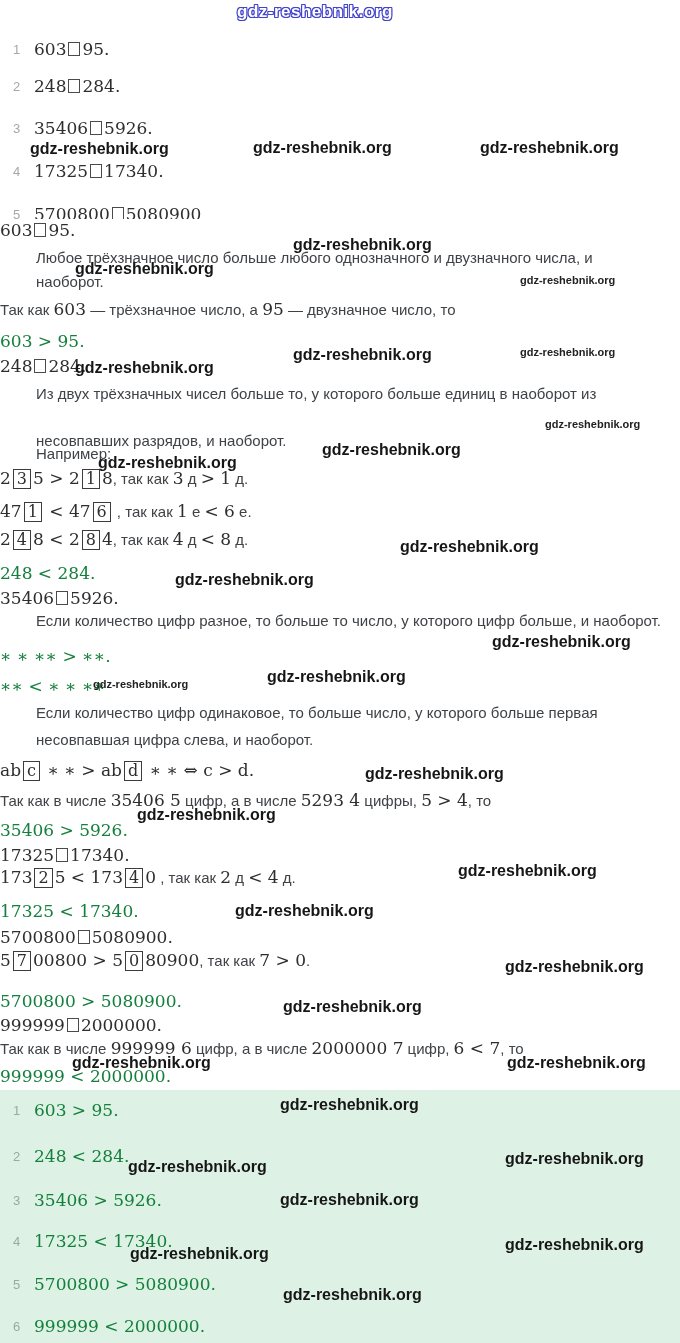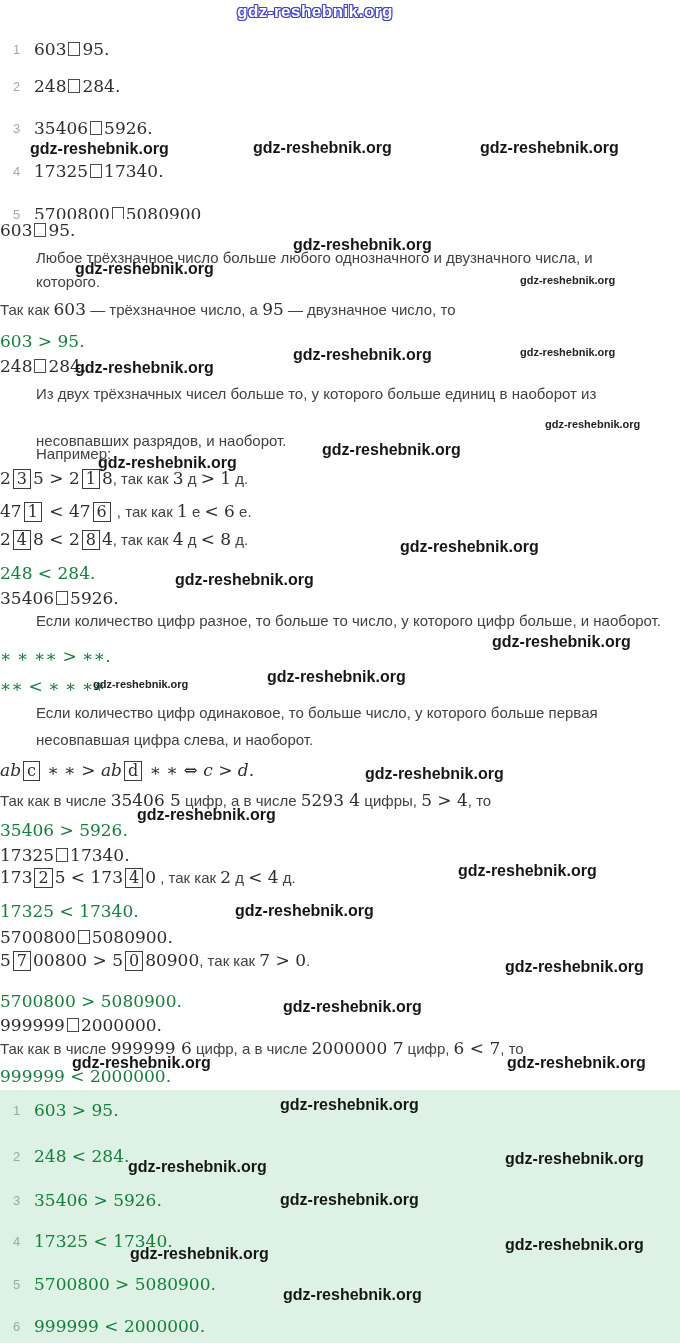--- a/index.html
+++ b/index.html
@@ -18,21 +18,21 @@
                  -1px -1px #4343cd,1px 1px #4343cd,-1px 1px #4343cd,1px -1px #4343cd;}
   
   .prow{position:absolute;left:0;white-space:nowrap;}
   .pnum{display:inline-block;width:21px;margin-left:13px;font-size:13px;color:#a7a7a7;
         vertical-align:1px;}
   .gnum{color:#93ad9f;}
   .clip{height:15px;overflow:hidden;}
   
   .pt-t{font-family:"Liberation Sans",sans-serif;font-size:15px;color:#3f4246;}
   .pt-m{font-family:"DejaVu Serif",serif;font-size:17px;color:#2e2e30;}
-  .pt-i{font-family:"DejaVu Serif",serif;font-style:italic;font-size:17px;color:#2e2e30;}
+  .pt-i{font-family:"DejaVu Serif",serif;font-size:17px;color:#2e2e30;}
   .pt-b{font-family:"DejaVu Serif",serif;font-size:16px;color:#2e2e30;
         display:inline-block;border:1px solid #3c3c3c;padding:1px 3px 2px;margin:0 2px;
         line-height:15px;}
   .pt-sq{display:inline-block;width:10px;height:12px;border:1px solid #4a4a4a;
          margin:0 2px;vertical-align:-1px;background:#fff;}
   .answers-bg{position:absolute;left:0;width:680px;}
 </style>
 </head>
 <body>
 
@@ -59,21 +59,21 @@
     <div class="prow clip" style="top:204px">
       <span class="pnum">5</span><span><span class="pt-m">5700800</span><span class="pt-sq"></span><span class="pt-m">5080900</span></span>
     </div>
   </div>
 
   <div>
     <div class="line" style="top:220px"><span class="pt-m">603</span><span class="pt-sq"></span><span class="pt-m">95.</span></div>
     <div class="wm wm-lg" style="left:293px;top:236px">gdz-reshebnik.org</div>
     <div class="line rus" style="top:249px">Любое трёхзначное число больше любого однозначного и двузначного числа, и</div>
     <div class="wm wm-lg" style="left:75px;top:260px">gdz-reshebnik.org</div>
-    <div class="line rus" style="top:273px">которого.</div>
+    <div class="line rus" style="top:273px">наоборот.</div>
     <div class="wm wm-sm" style="left:520px;top:274px">gdz-reshebnik.org</div>
     <div class="line" style="top:299px"><span class="pt-t">Так как </span><span class="pt-m">603</span><span class="pt-t"> — трёхзначное число, а </span><span class="pt-m">95</span><span class="pt-t"> — двузначное число, то</span></div>
     <div class="line math" style="top:331px">603 &gt; 95.</div>
     <div class="wm wm-lg" style="left:293px;top:346px">gdz-reshebnik.org</div>
     <div class="wm wm-sm" style="left:520px;top:346px">gdz-reshebnik.org</div>
     <div class="line" style="top:356px"><span class="pt-m">248</span><span class="pt-sq"></span><span class="pt-m">284.</span></div>
     <div class="wm wm-lg" style="left:75px;top:359px">gdz-reshebnik.org</div>
     <div class="line rus" style="top:385px">Из двух трёхзначных чисел больше то, у которого больше единиц в наоборот из</div>
     <div class="line rus" style="top:432px">несовпавших разрядов, и наоборот.</div>
     <div class="wm wm-sm" style="left:545px;top:418px">gdz-reshebnik.org</div>

